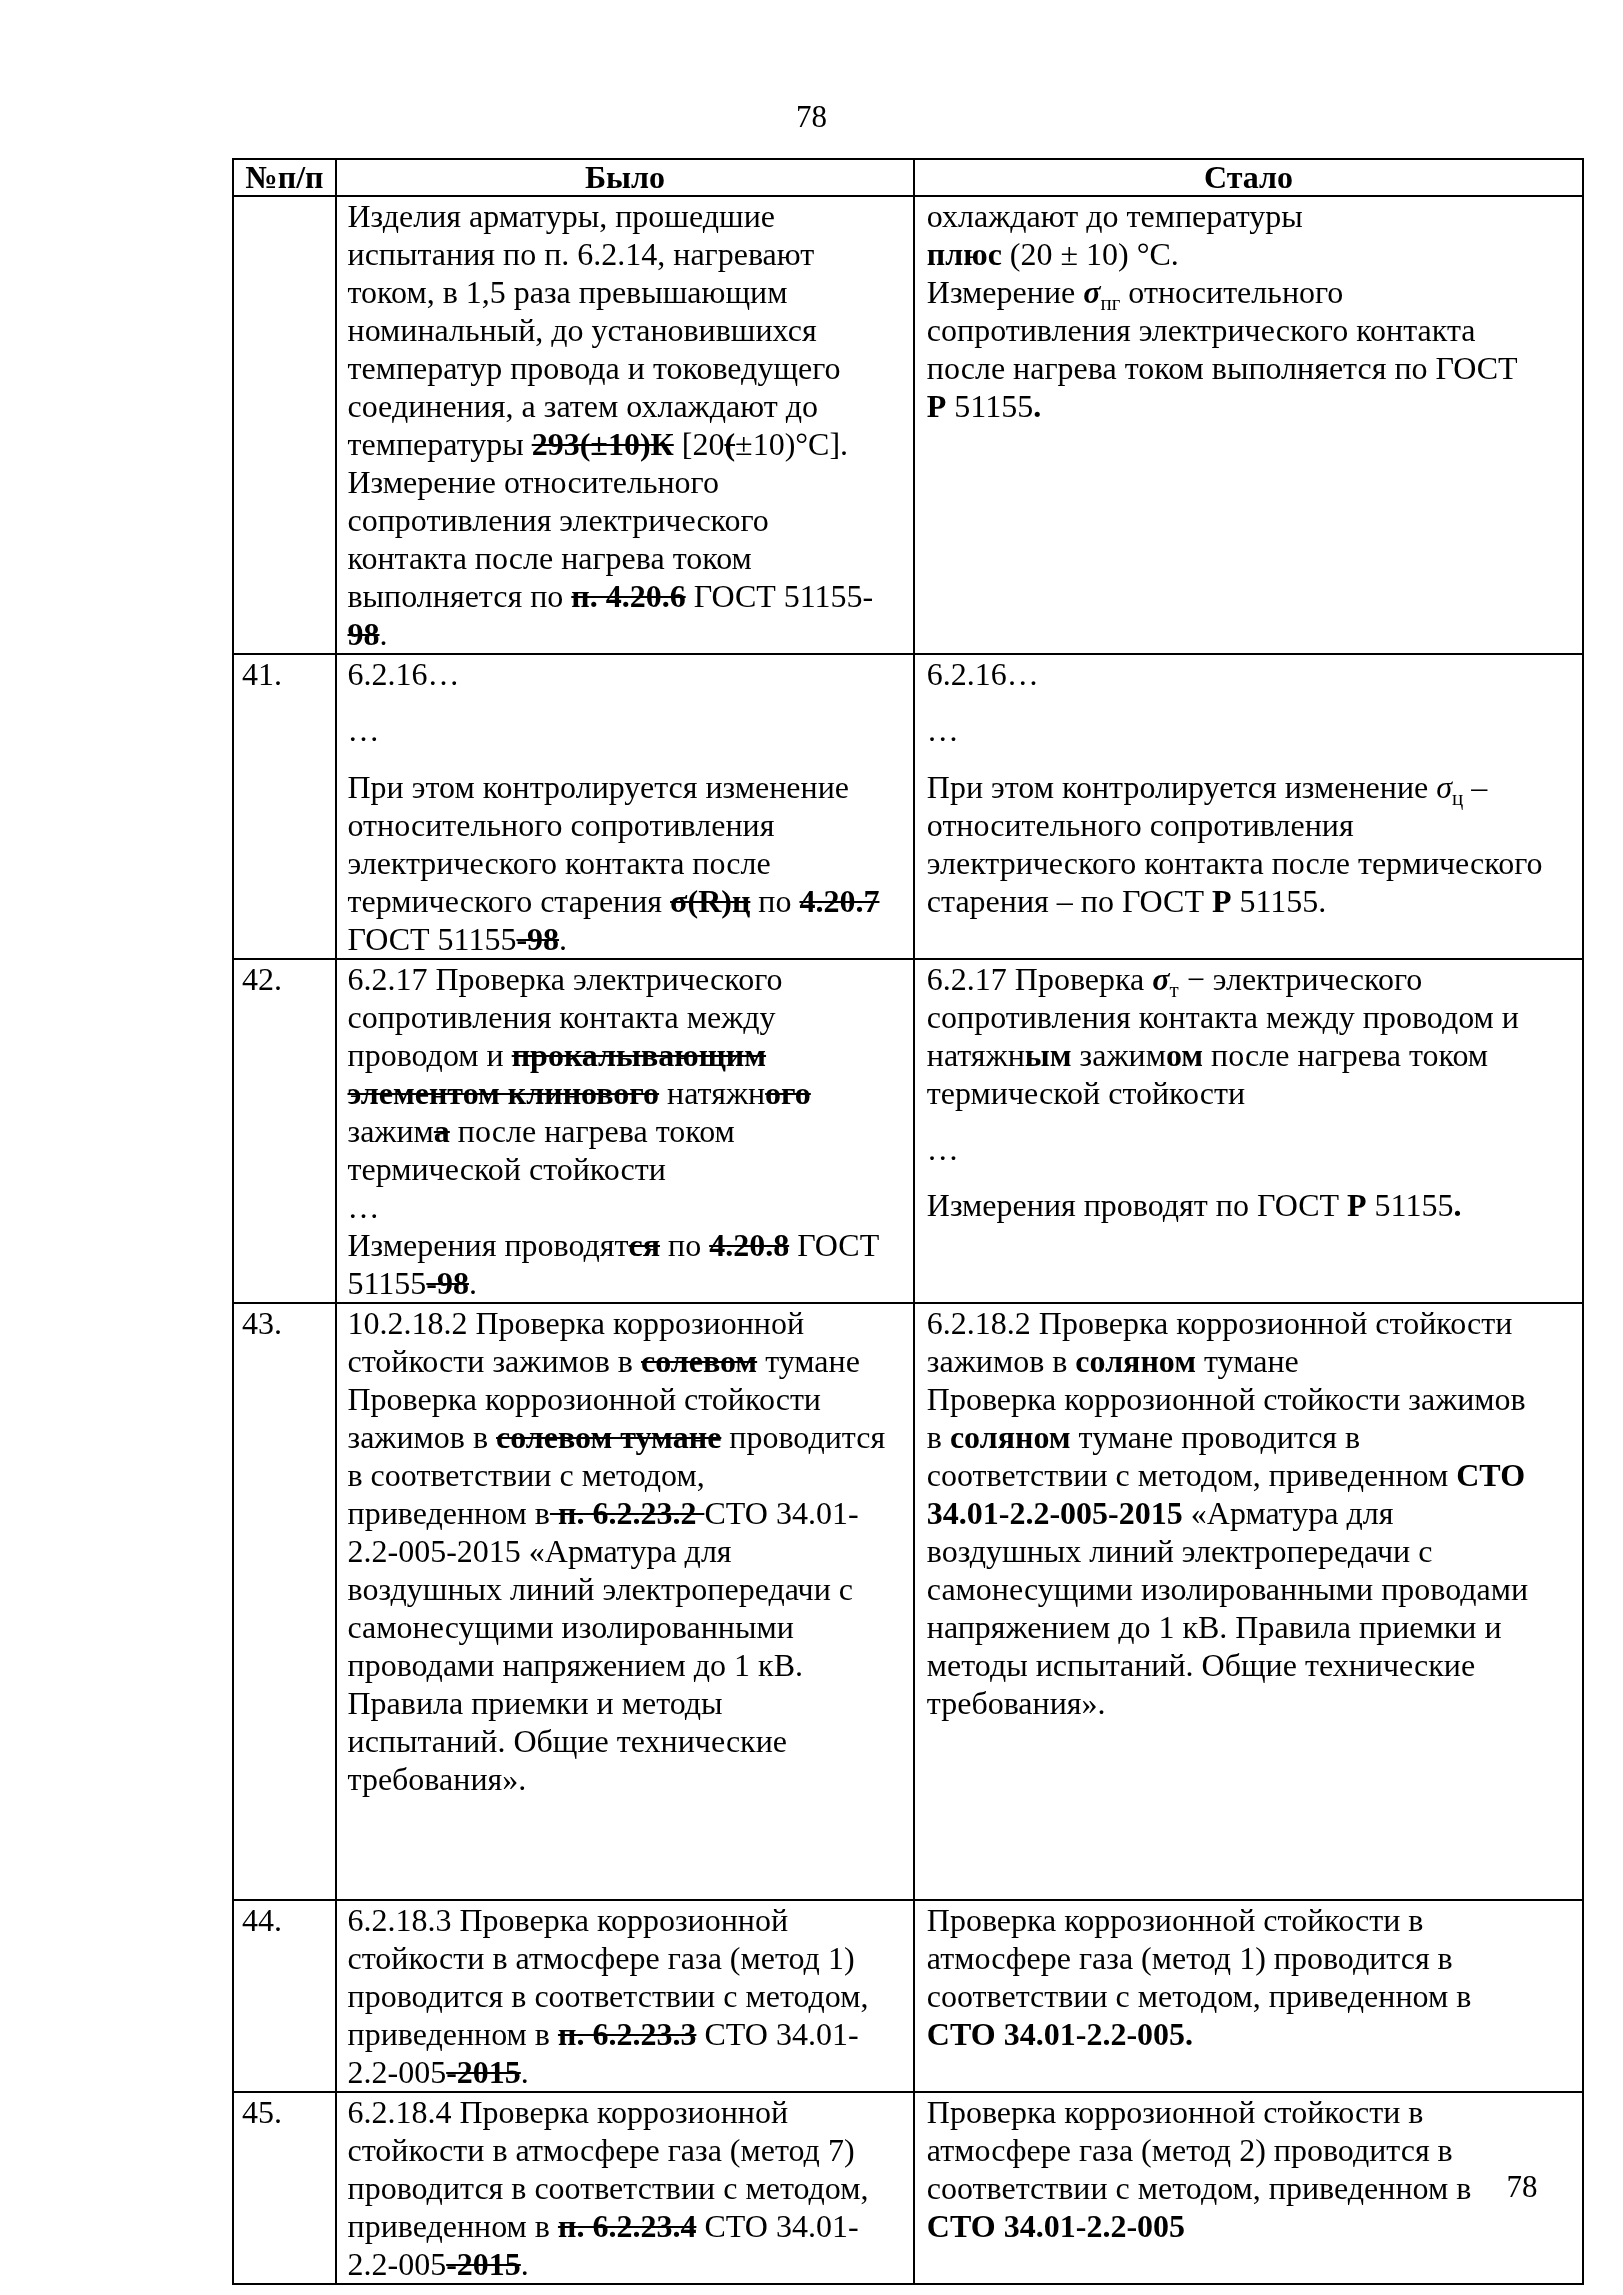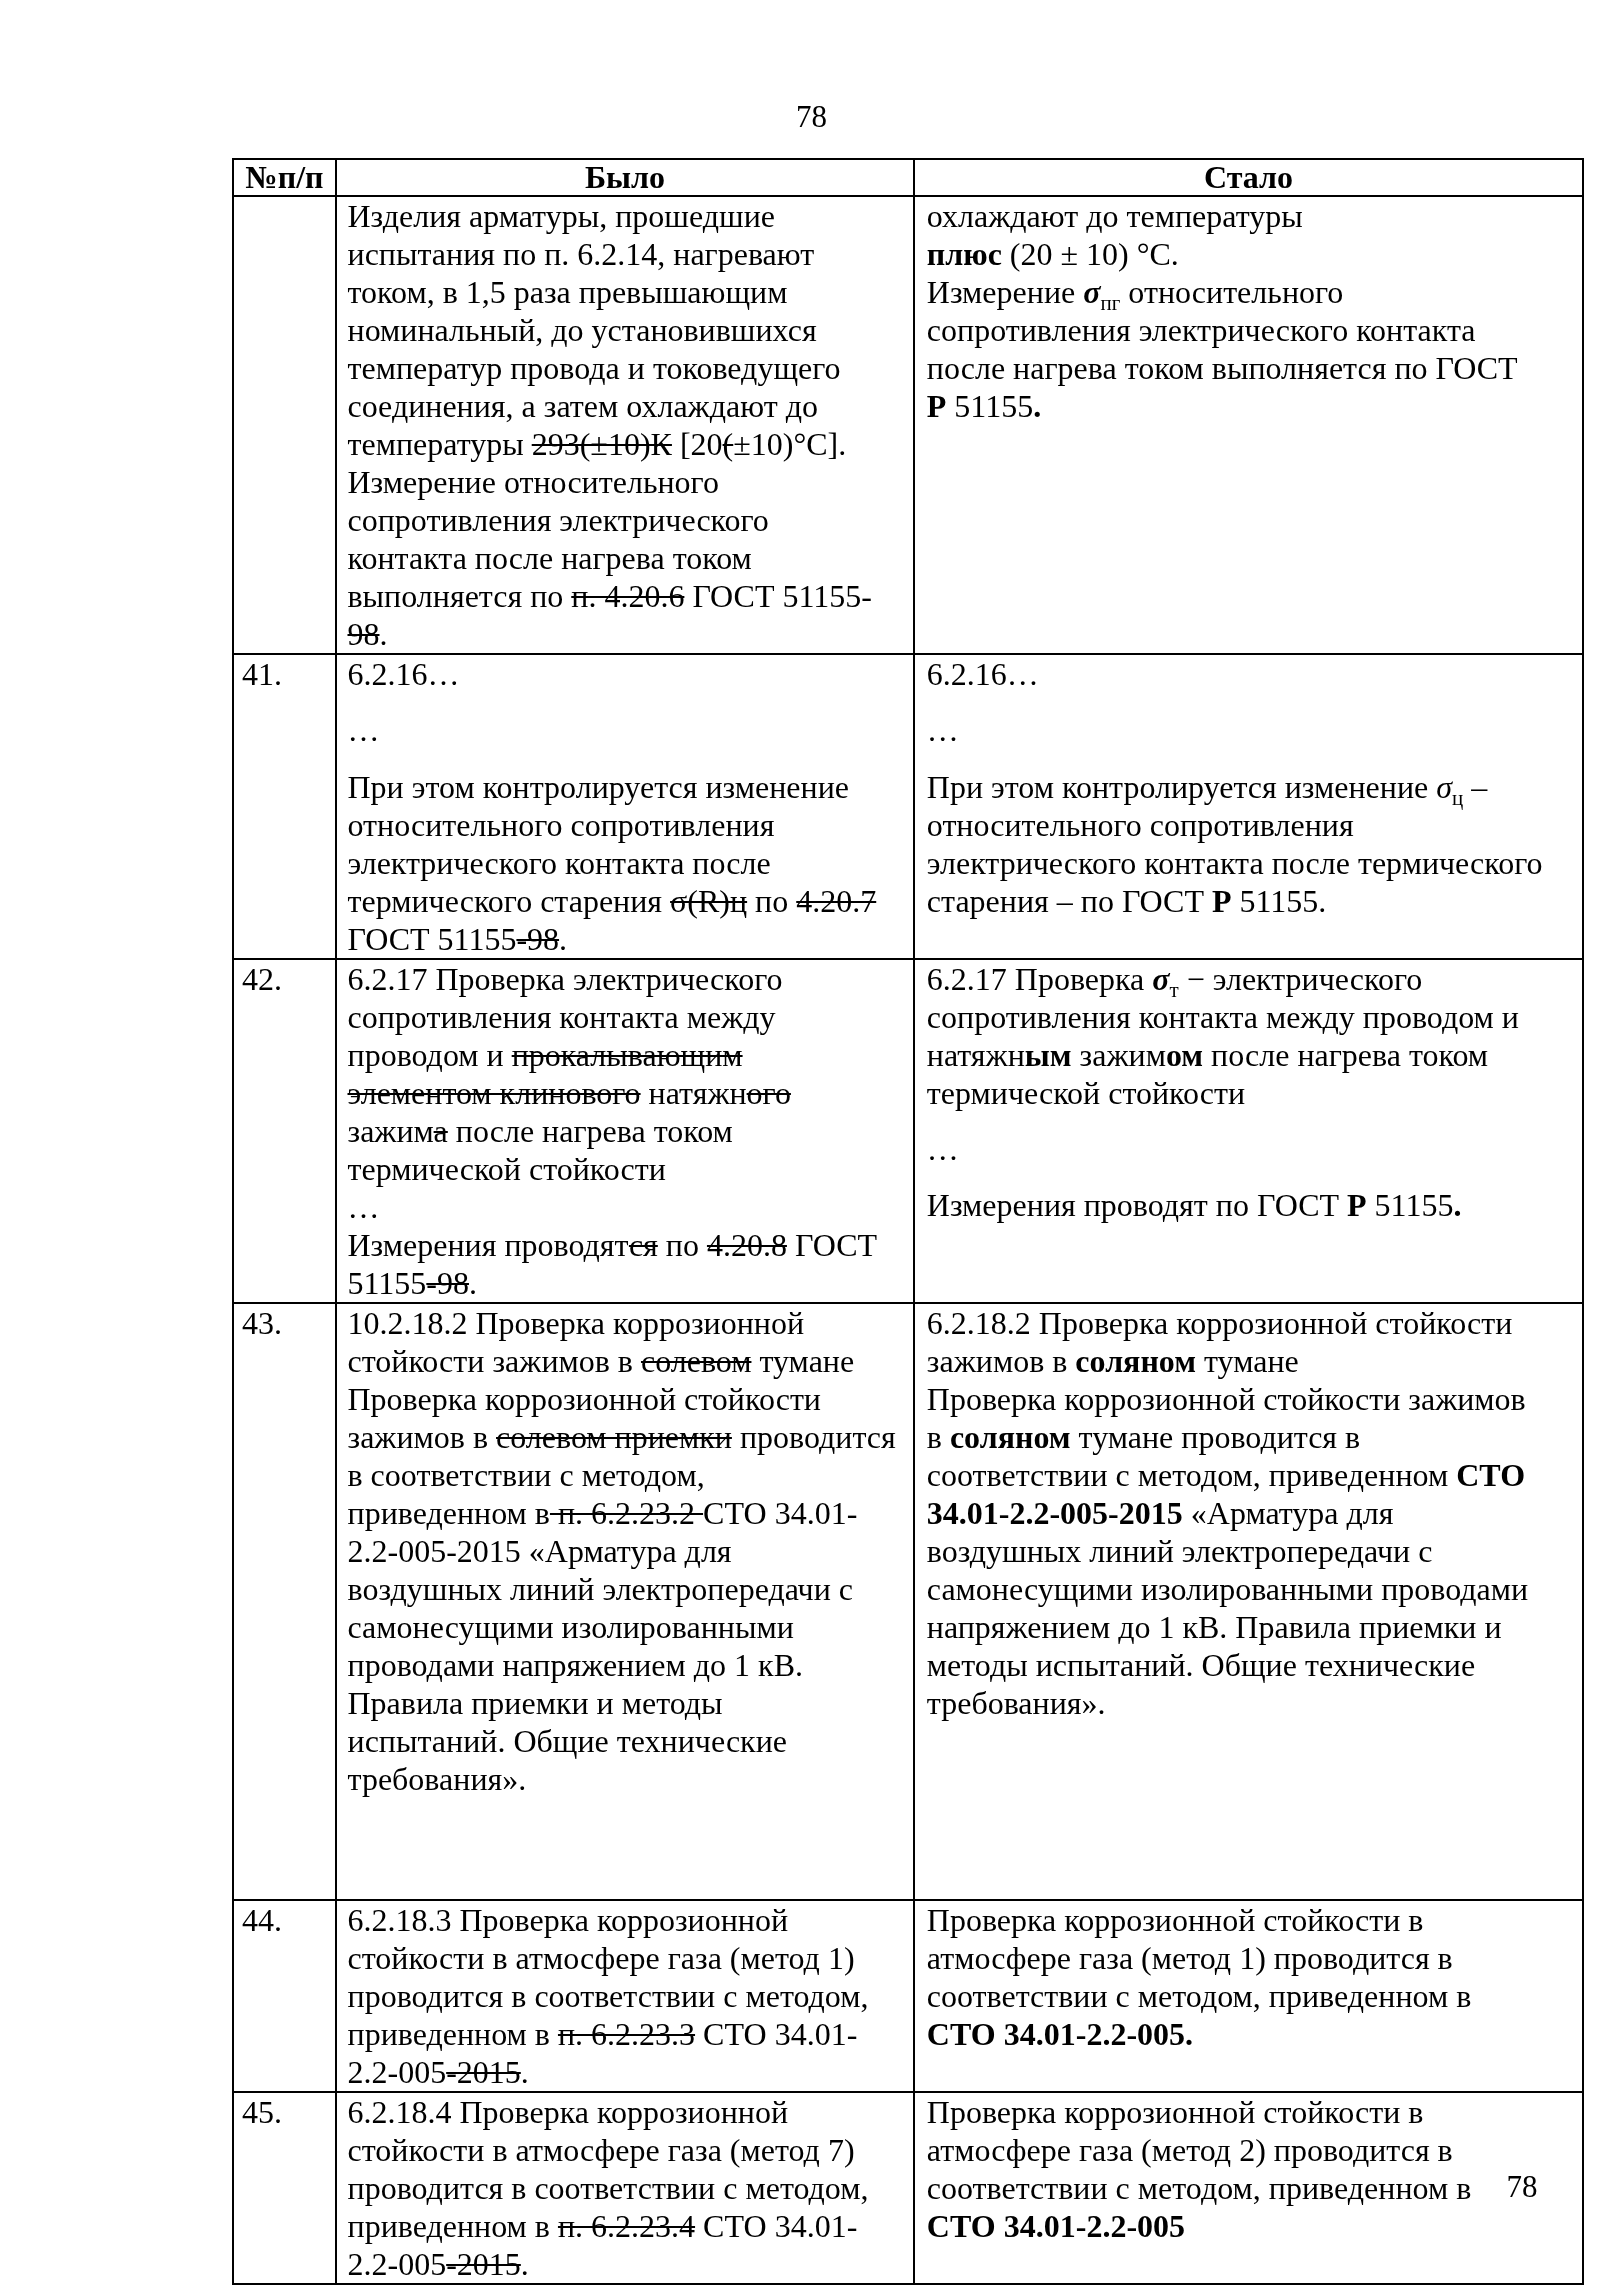--- a/index.html
+++ b/index.html
@@ -24,21 +24,21 @@
   table.cmp col.c-new { width: 669px; }
   table.cmp th, table.cmp td {
     border: 2.6px solid #000; vertical-align: top; padding: 0 6.5px 0 10.5px;
     font-size: 32px; line-height: 38px; font-weight: normal; text-align: left;
     word-wrap: break-word;
   }
   table.cmp th { font-weight: bold; text-align: center; padding: 0 2.6px; height: 35px; line-height: 35px; }
   table.cmp td.num { padding-left: 8px; }
   table.cmp td.new { padding-left: 11.8px; padding-right: 5.2px; }
   .line { display: block; white-space: nowrap; }
-  .s { text-decoration: line-through; text-decoration-thickness: 2px; }
+  .s { text-decoration: line-through; text-decoration-thickness: 2px; font-weight: bold; }
   .b { font-weight: bold; }
   .bi { font-weight: bold; font-style: italic; }
   .i { font-style: italic; }
   .sub { font-size: 21px; vertical-align: -6.5px; line-height: 0; }
   .gap-half { display: block; height: 18.3px; }
 </style>
 </head>
 <body>
 
 <div class="page-num-top">78</div>
@@ -129,21 +129,21 @@
           <span class="gap-half"></span>
           <span class="line"><span>Измерения проводят по ГОСТ </span><span class="b">Р</span><span> 51155</span><span class="b">.</span></span>
         </td>
       </tr>
       <tr style="height: 597px;">
         <td class="num">43.</td>
         <td class="old">
           <span class="line"><span>10.2.18.2 Проверка коррозионной</span></span>
           <span class="line"><span>стойкости зажимов в </span><span class="s">солевом</span><span> тумане</span></span>
           <span class="line"><span>Проверка коррозионной стойкости</span></span>
-          <span class="line"><span>зажимов в </span><span class="s">солевом приемки</span><span> проводится</span></span>
+          <span class="line"><span>зажимов в </span><span class="s">солевом тумане</span><span> проводится</span></span>
           <span class="line"><span>в соответствии с методом,</span></span>
           <span class="line"><span>приведенном в</span><span class="s"> п. 6.2.23.2 </span><span>СТО 34.01-</span></span>
           <span class="line"><span>2.2-005-2015 «Арматура для</span></span>
           <span class="line"><span>воздушных линий электропередачи с</span></span>
           <span class="line"><span>самонесущими изолированными</span></span>
           <span class="line"><span>проводами напряжением до 1 кВ.</span></span>
           <span class="line"><span>Правила приемки и методы</span></span>
           <span class="line"><span>испытаний. Общие технические</span></span>
           <span class="line"><span>требования».</span></span>
         </td>

